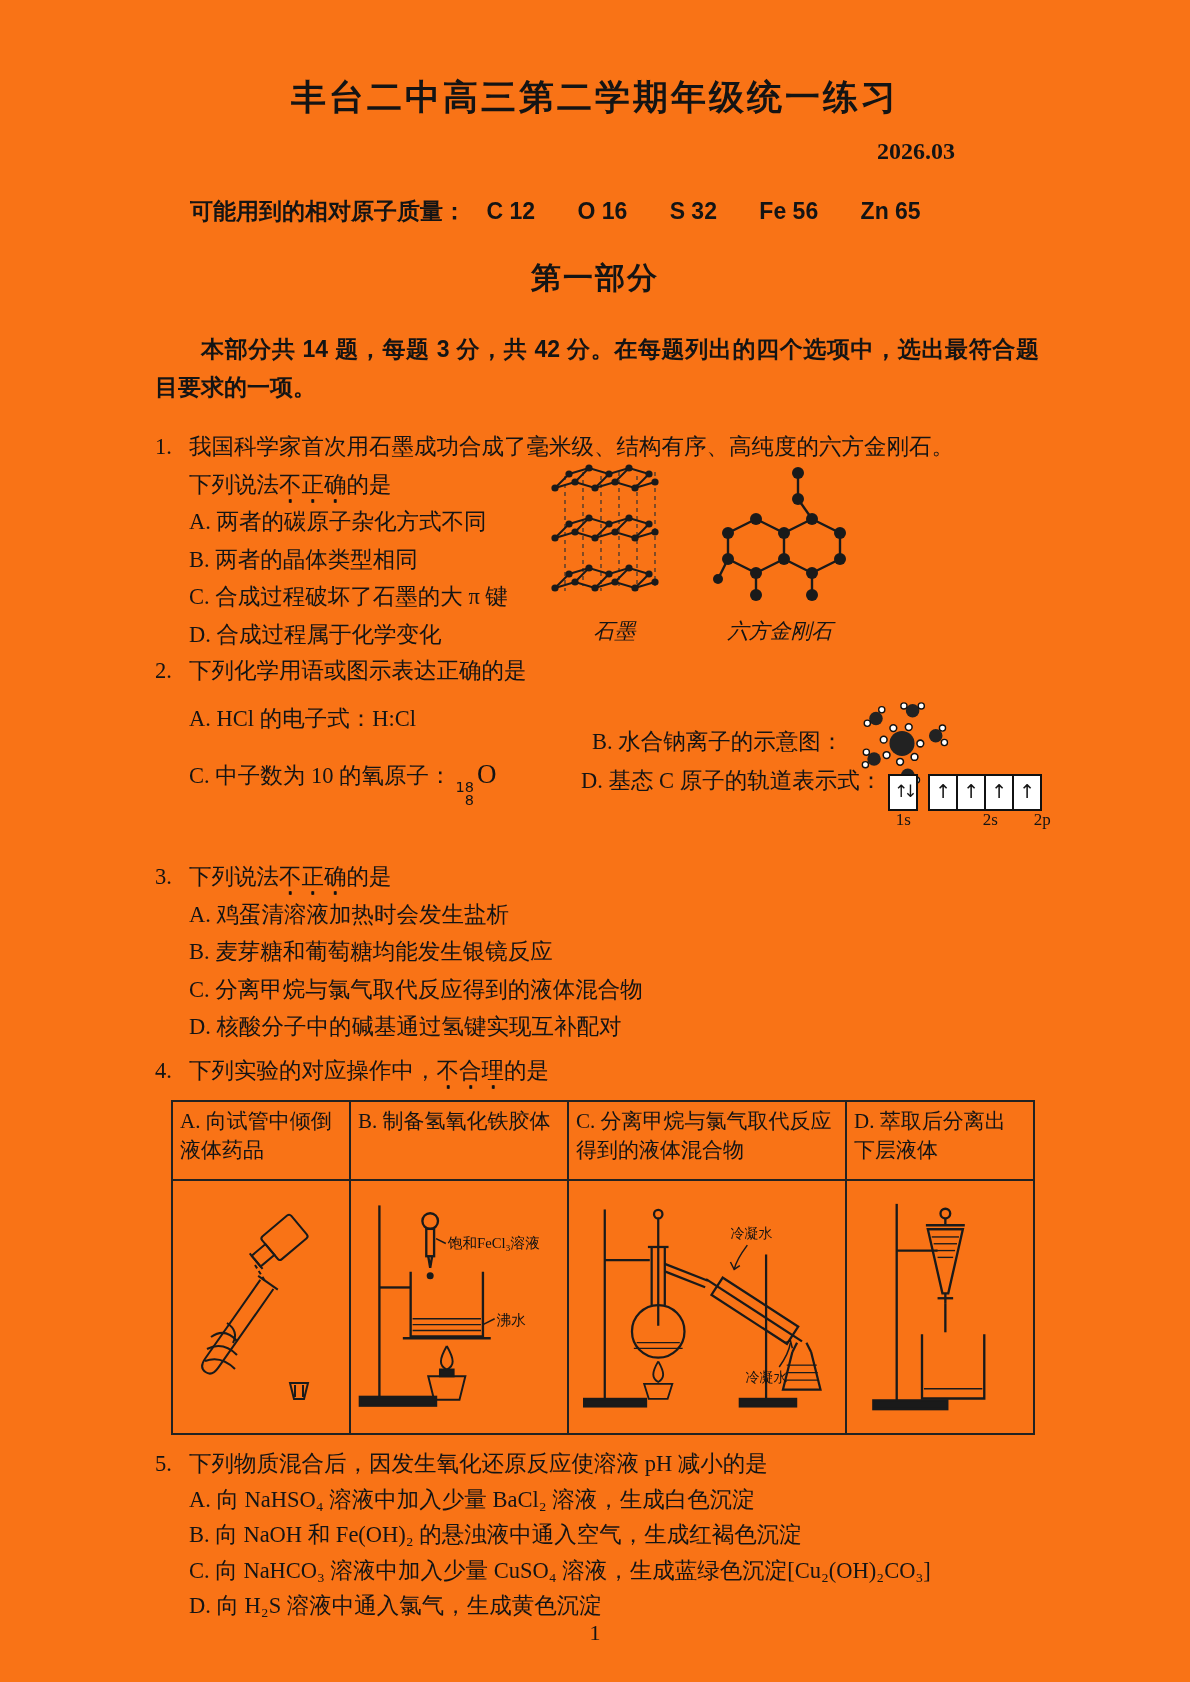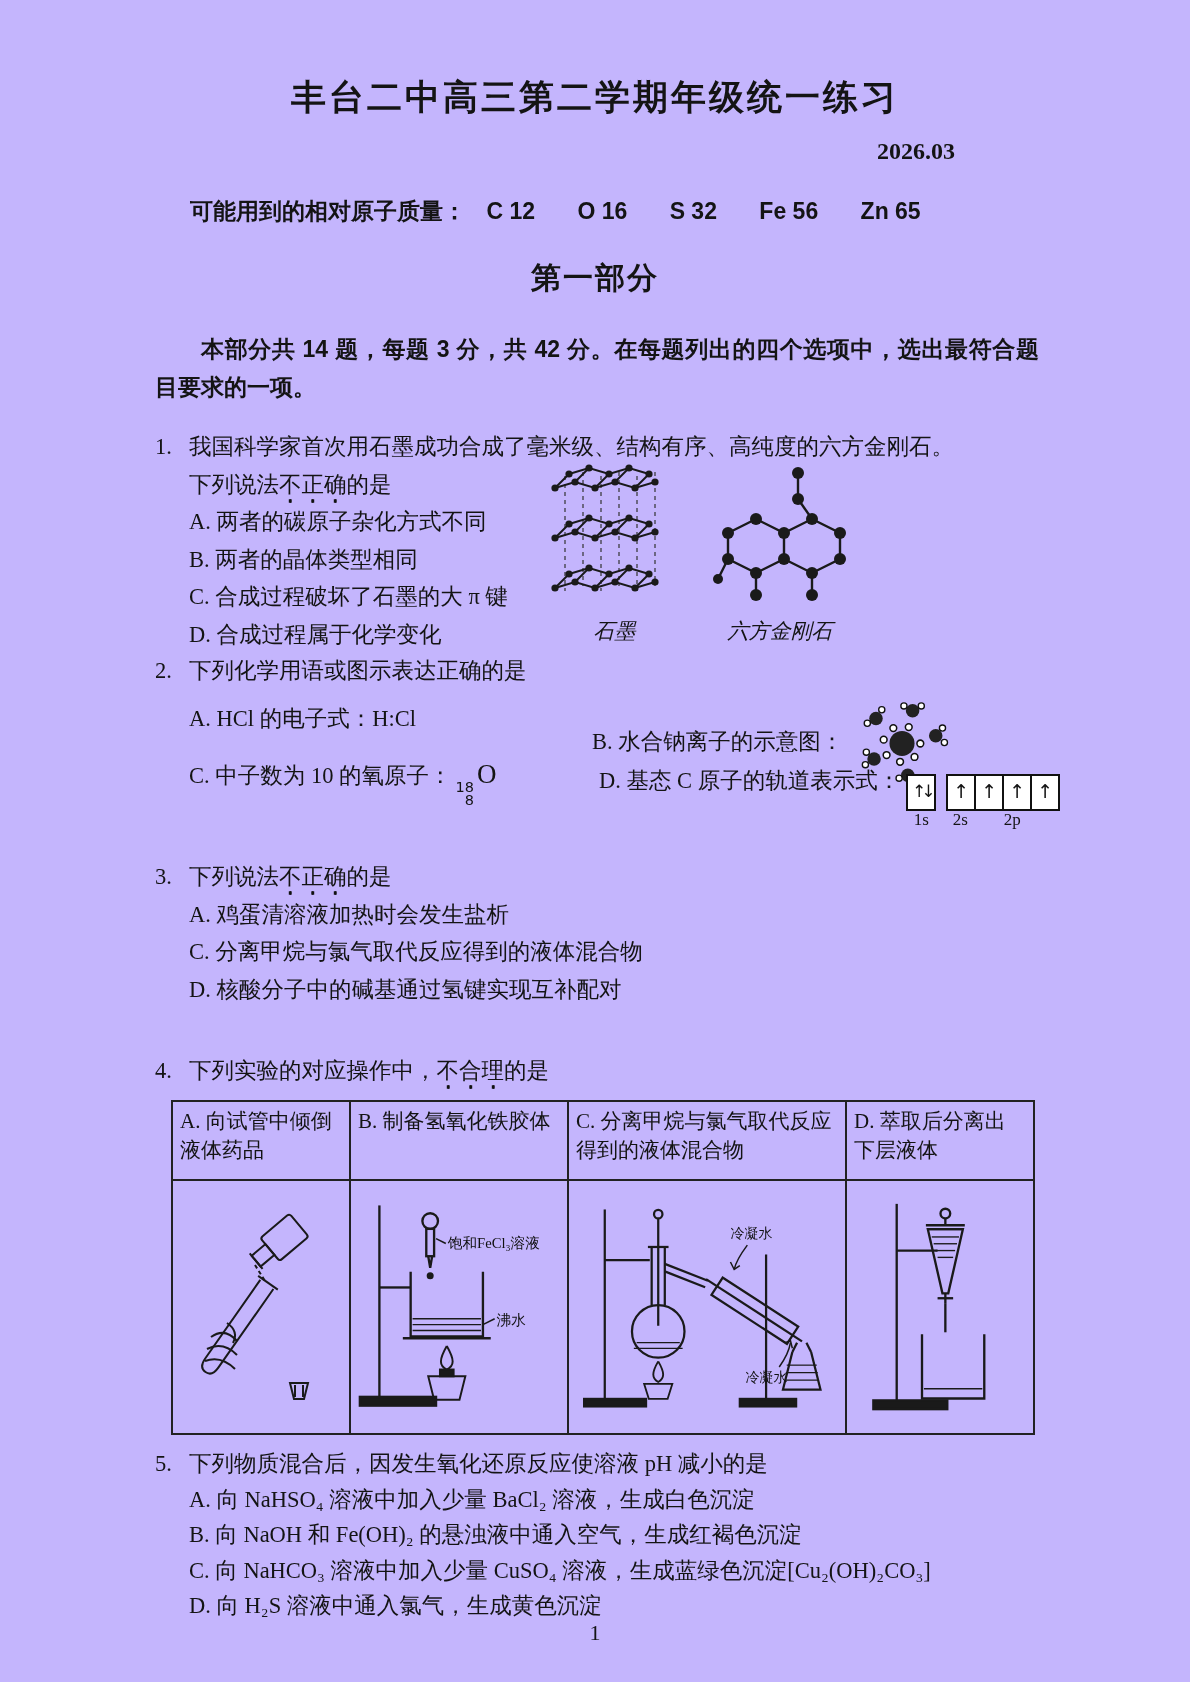--- a/index.html
+++ b/index.html
@@ -1,16 +1,16 @@
 <!DOCTYPE html>
 <html><head>
 <meta charset="utf-8">
 <style>
   html,body{margin:0;padding:0;background:#9a9a9a;}
-  .page{position:relative;width:1190px;height:1682px;margin:0 auto;background:#c4b5fd;
+  .page{position:relative;width:1190px;height:1682px;margin:0 auto;background:#f97316;
         color:#141414;font-family:"Liberation Serif","DejaVu Serif","DejaVu Sans",serif;overflow:hidden;}
   .sans{font-family:"Liberation Sans","DejaVu Sans",sans-serif;}
   .title{position:absolute;top:74px;left:0;width:100%;text-align:center;
          font-size:35px;font-weight:bold;letter-spacing:3px;}
   .date{position:absolute;top:138px;right:235px;font-size:24px;font-weight:bold;}
   .masses{position:absolute;top:196px;left:190px;font-size:23px;font-weight:600;}
   .masses span{margin-right:36px;}
   .masses .mlabel{margin-right:14px;}
   .part-heading{position:absolute;top:258px;left:0;width:100%;text-align:center;
                 font-size:30px;font-weight:bold;letter-spacing:2px;font-family:Liberation Serif, serif;}
@@ -233,36 +233,37 @@
       </svg>
     </div>
 
     <div class="q2item" style="left:34px;top:104px;">
       <span>C. 中子数为 10 的氧原子：</span><span class="iso">
           <i>18</i>
           <i>8</i>
         </span><span class="isosym">O</span>
     </div>
 
-    <div class="q2item" style="left:444px;top:110px;">
+    <div class="q2item" style="left:426px;top:110px;">
       <span>D. 基态 C 原子的轨道表示式：</span><span class="orbital"><span class="obox paired">↑↓</span><span class="ogap"></span><span class="ogrp"><span class="obox">↑</span><span class="obox">↑</span><span class="obox">↑</span><span class="obox">↑</span></span><span class="orb-sub">
             <b style="width:30px;">1s</b>
             <b style="width:10px;"></b>
-            <b style="width:28px;">2s</b>
+            <b style="width:28px;margin-left:48px;">2s</b>
             <b style="width:76px;">2p</b>
           </span></span>
     </div>
   </div>
 
   <div class="q" style="top:858px;height:196px;">
     <span class="qnum">3.</span>
     <div class="stem">
       <span>下列说法</span><span class="emph">不正确</span><span>的是</span>
     </div>
     <div class="opt">A. 鸡蛋清溶液加热时会发生盐析</div>
+    <div class="opt">B. 麦芽糖和葡萄糖均能发生银镜反应</div>
     <div class="opt">C. 分离甲烷与氯气取代反应得到的液体混合物</div>
     <div class="opt">D. 核酸分子中的碱基通过氢键实现互补配对</div>
   </div>
 
   <div class="q" style="top:1052px;height:380px;">
     <span class="qnum">4.</span>
     <div class="stem">
       <span>下列实验的对应操作中，</span><span class="emph">不合理</span><span>的是</span>
     </div>
 

